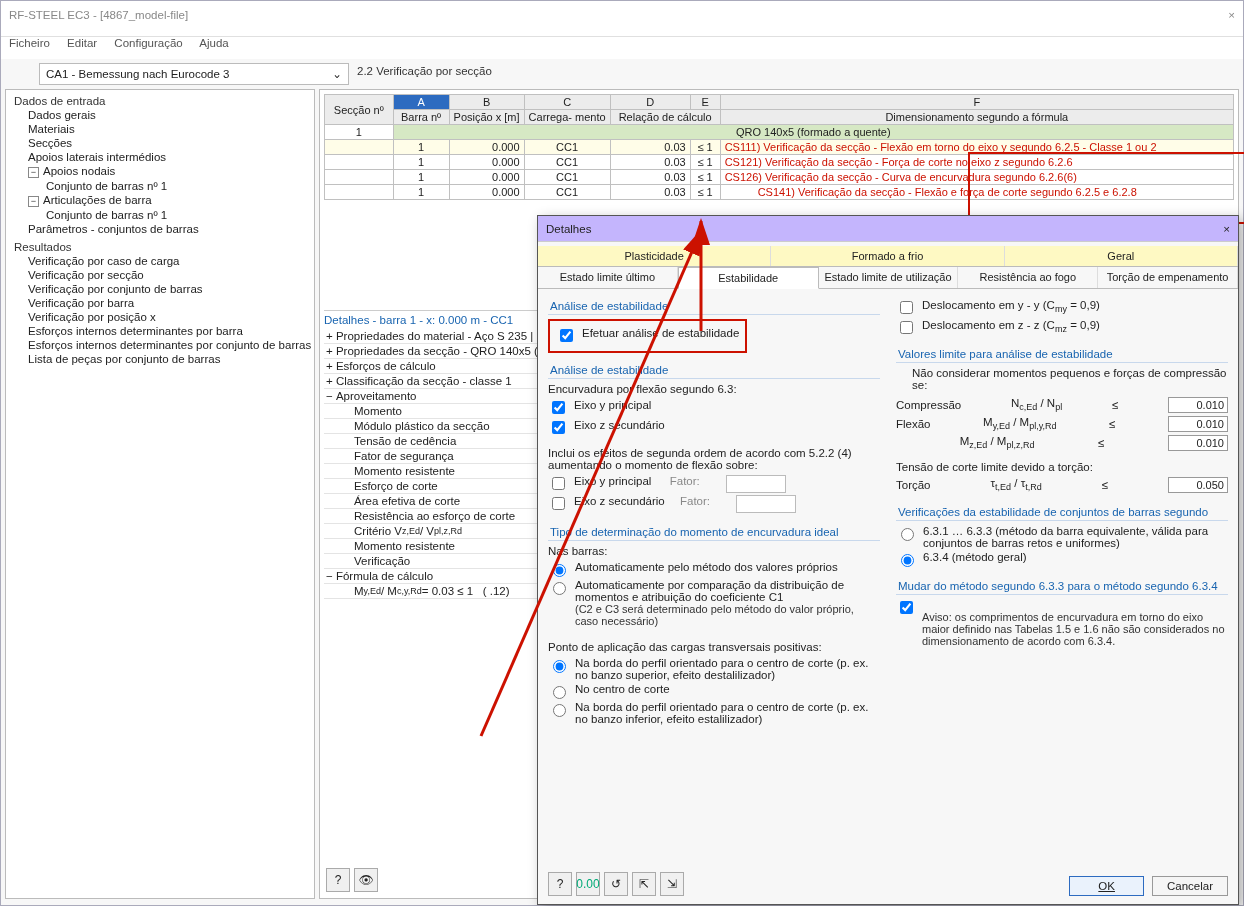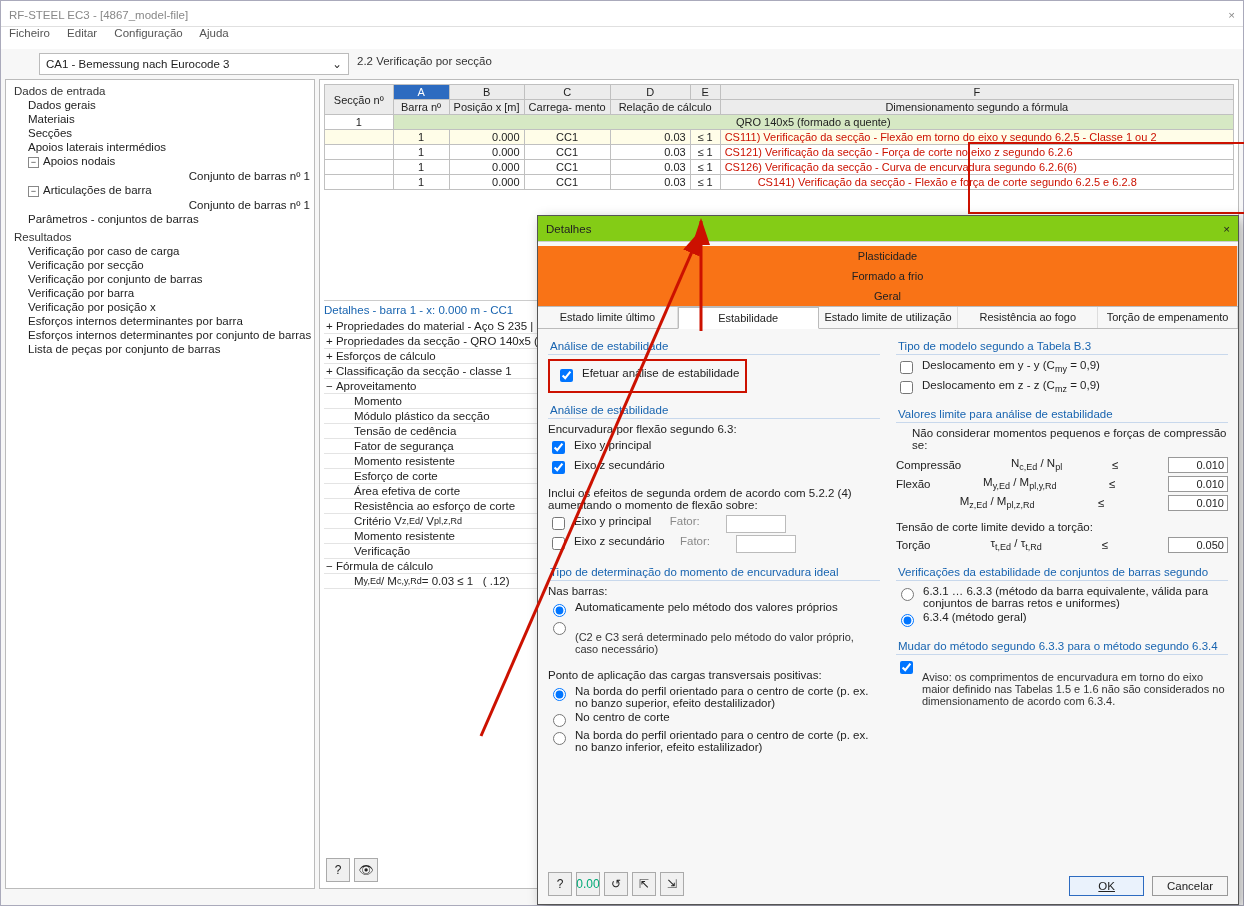--- a/index.html
+++ b/index.html
@@ -1,44 +1,44 @@
 <!DOCTYPE html>
 <html><head>
 <meta charset="utf-8">
 <style>
 * { box-sizing: border-box; font-family: "Segoe UI", Tahoma, sans-serif; font-size: 11.5px; }
 body { margin: 0; background: #fff; color: #222; }
 .window { width: 1244px; height: 906px; border: 1px solid #aab; position: relative; background: #f7f7f7; }
-.titlebar { height: 26px; line-height: 28px; padding: 0 8px; background: #fff; border-bottom: 1px solid #e0e0e0; color: #888; display: flex; justify-content: space-between; }
+.titlebar { height: 36px; line-height: 28px; padding: 0 8px; background: #fff; border-bottom: 1px solid #e0e0e0; color: #888; display: flex; justify-content: space-between; }
 .menubar { height: 22px; padding: 0 8px; background: #fff; }
 .menubar span { margin-right: 14px; color: #555; }
 .dropdown { margin: 4px; padding: 3px 6px; background: #fff; border: 1px solid #bbb; display: flex; justify-content: space-between; align-items: center; }
 .main { display: flex; height: calc(100% - 90px); }
 .leftpane { width: 310px; border: 1px solid #bbb; margin: 0 4px 4px 4px; background: #fff; overflow: auto; padding: 4px; font-size: 11px; }
 .rightpane { flex: 1; margin: 0 4px 4px 0; background: #fff; border: 1px solid #bbb; position: relative; }
 .rpad { padding: 4px; }
 .treeitem { padding: 1px 0 1px 20px; white-space: nowrap; cursor: default; }
 .treeitem.root { padding-left: 4px; font-weight: normal; color: #333; }
 .treeitem .exp { display:inline-block; width:11px; height:11px; border:1px solid #888; font-size:9px; line-height:9px; text-align:center; margin-right:4px; color:#333;}
 .tree-lv1 { padding-left: 18px; }
-.tree-lv2 { padding-left: 36px; text-align: right; }
+.tree-lv2 { padding-left: 36px; }
 table.grid { border-collapse: collapse; width: 100%; background:#fff; }
 table.grid th, table.grid td { border: 1px solid #c0c0c0; padding: 1px 4px; font-size: 11px; text-align: center; white-space: nowrap; }
 table.grid th { background: #ececec; font-weight: normal; }
 table.grid td.right { text-align: right; }
 .sect-title { background: #d6e8c4; padding: 2px 4px; text-align: left; }
 .hl-red { border: 2px solid #c10; }
 .f-col { text-align: left !important; padding-left: 4px; }
 .panel-title { color: #1864b0; border-bottom: 1px solid #c8d8ec; padding: 3px 2px 2px 2px; margin-bottom: 4px; }
 .btnbar { position:absolute; bottom:6px; left:6px; right:6px; display:flex; gap:4px; }
 .btn { border:1px solid #999; background:#f5f5f5; padding:3px 14px; }
 .btn.disabled { color:#aaa; }
 .dialog { position: absolute; left: 536px; top: 214px; width: 702px; height: 690px; background: #f7f7f7; border: 1px solid #555; box-shadow: 4px 4px 12px rgba(0,0,0,.3); z-index: 50; }
-.dlg-title { background:#84cc16; height:26px; line-height:26px; padding:0 8px; display:flex; justify-content:space-between; border-bottom:1px solid #ccc;}
-.tabs { display:flex; border-bottom:1px solid #bbb; background:#f97316; margin-top:4px;flex-direction:column; }
+.dlg-title { background:#c4b5fd; height:26px; line-height:26px; padding:0 8px; display:flex; justify-content:space-between; border-bottom:1px solid #ccc;}
+.tabs { display:flex; border-bottom:1px solid #bbb; background:#fef9c3; margin-top:4px; }
 .tab { flex:1; text-align:center; padding:4px 2px; border-right:1px solid #ddd; font-size:11px; }
 .tab.active { background:#fff; border:1px solid #bbb; border-bottom:1px solid #fff; margin-bottom:-1px; }
 .tabs2 { display:flex; background:#f7f7f7; border-bottom:1px solid #bbb;}
 .dlg-body { padding: 8px 10px; display:flex; gap:16px; height: calc(100% - 120px); overflow:hidden;}
 .dlg-col { flex:1; }
 .chk { display:flex; align-items:flex-start; gap:6px; margin:2px 0; font-size:11.5px; }
 .chk input { margin-top:2px; }
 .rad { display:flex; align-items:flex-start; gap:6px; margin:2px 0; font-size:11.5px;}
 .spin { border:1px solid #999; width:60px; padding:1px 3px; text-align:right; font-size:11px; display:inline-block; background:#fff;}
 .field-row { display:flex; justify-content:space-between; align-items:center; margin:3px 0; gap:6px; font-size:11.5px;}
@@ -246,40 +246,39 @@
         <div class="chk"><input type="checkbox" style=""><span>Eixo z secundário</span> &nbsp;<span class="fac-lbl">Fator:</span><span class="fac-input"></span></div>
 
         <div class="panel-title" style="margin-top:10px;">Tipo de determinação do momento de encurvadura ideal</div>
         <div style="margin:4px 0;">Nas barras:</div>
         <label class="rad">
             <input type="radio" name="r1" checked="" style="">
             <span>Automaticamente pelo método dos valores próprios</span>
           </label>
         <label class="rad">
             <input type="radio" name="r1" style="">
-            <span><br><span class="small-note">(C2 e C3 será determinado pelo método do valor próprio, caso necessário)</span></span>
+            <span><span>Automaticamente por comparação da distribuição de momentos e atribuição do coeficiente C1</span><br><span class="small-note">(C2 e C3 será determinado pelo método do valor próprio, caso necessário)</span></span>
           </label>
 
         <div style="margin:14px 0 4px 0;">Ponto de aplicação das cargas transversais positivas:</div>
         <label class="rad">
             <input type="radio" name="r2" checked="" style="">
             <span>Na borda do perfil orientado para o centro de corte (p. ex. no banzo superior, efeito destalilizador)</span>
           </label>
         <label class="rad">
             <input type="radio" name="r2" style="">
             <span>No centro de corte</span>
           </label>
         <label class="rad">
             <input type="radio" name="r2" style="">
             <span>Na borda do perfil orientado para o centro de corte (p. ex. no banzo inferior, efeito estalilizador)</span>
           </label>
       </div>
 
       <div class="dlg-col">
-        <div class="panel-title">Tipo de modelo segundo a Tabela B.3</div>
         <label class="chk">
             <input type="checkbox" style="">
             <span>Deslocamento em y - y (C<sub>my</sub> = 0,9)</span>
           </label>
         <label class="chk">
             <input type="checkbox" style="">
             <span>Deslocamento em z - z (C<sub>mz</sub> = 0,9)</span>
           </label>
 
         <div class="panel-title" style="margin-top:8px;">Valores limite para análise de estabilidade</div>

